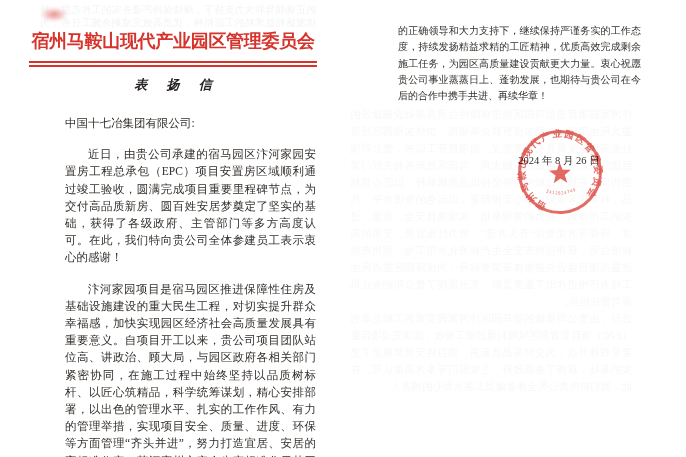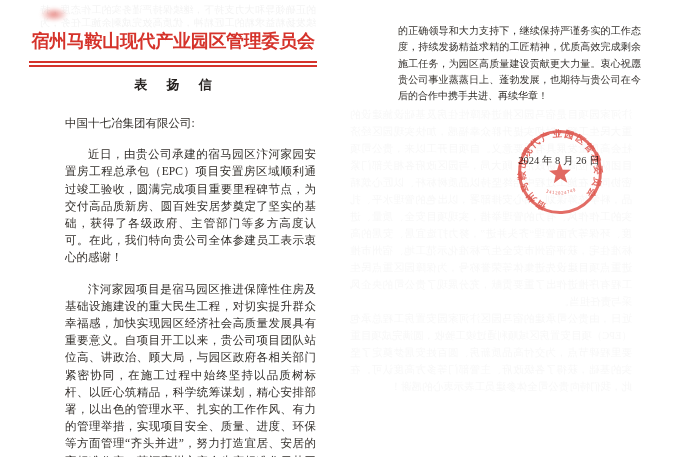--- a/index.html
+++ b/index.html
@@ -13,21 +13,21 @@
 
   
   .org-header{
     position:absolute;top:29px;left:0;width:290px;margin:0;text-align:center;
     font-size:18px;font-weight:bold;color:#d5332b;letter-spacing:-0.3px;white-space:nowrap;
   }
   .header-rule{position:absolute;top:61px;left:1px;width:288px;}
   .header-rule .rule{display:block;height:2px;background:#d5332b;margin-bottom:2px;}
   .letter-title{
     position:absolute;top:76px;left:0;width:290px;margin:0;text-align:center;
-    font-size:13px;font-weight:bold;color:#262220;letter-spacing:8px;text-indent:8px;
+    font-size:13px;font-weight:bold;color:#262220;letter-spacing:8px;text-indent:8px;font-style:italic;
   }
 
   
   .body1{
     position:absolute;top:101px;left:23px;width:279px;
     font-size:11.5px;line-height:17.2px;text-align:justify;text-justify:inter-ideograph;
   }
   .body1 p{margin:14px;}
   .body1 .para{text-indent:2em;}
 

